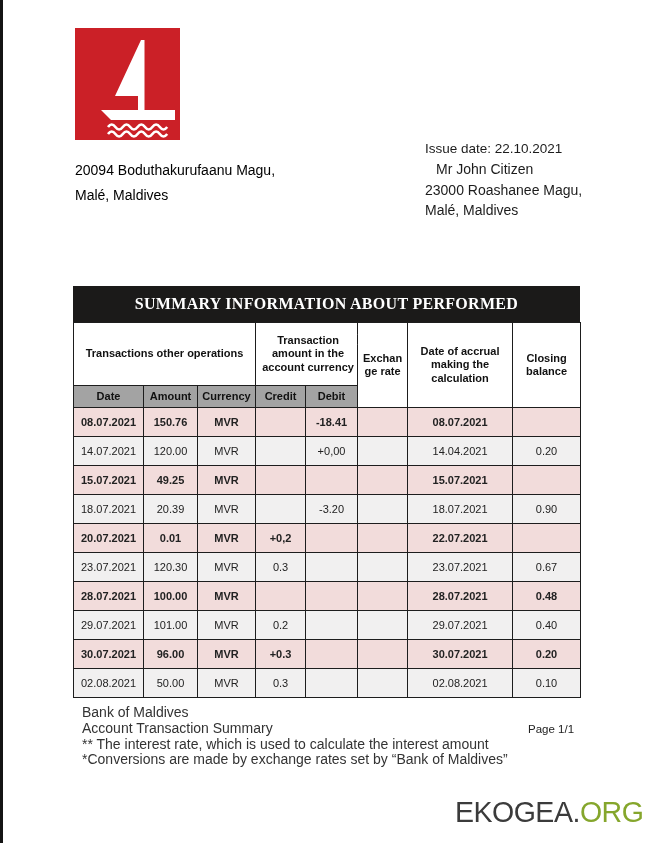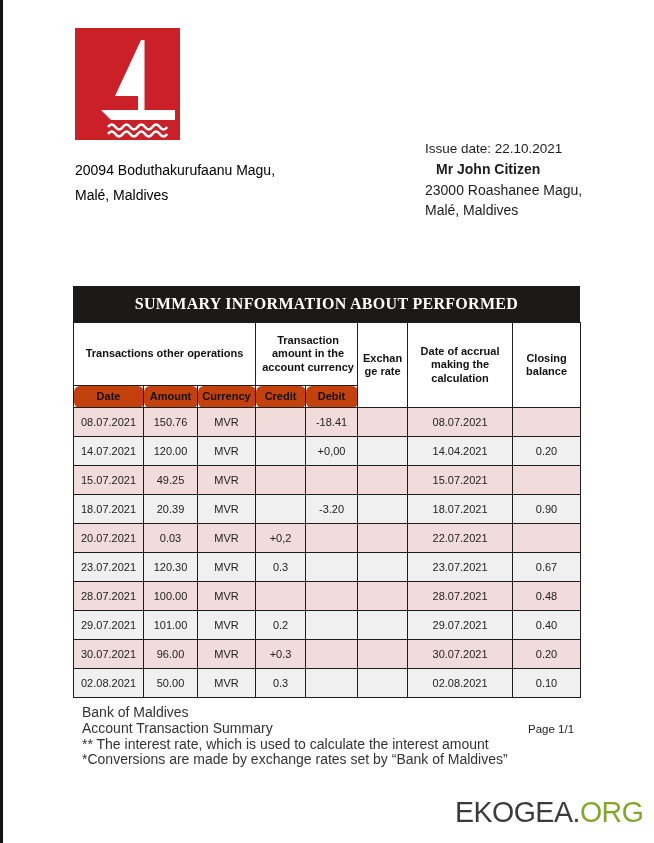--- a/index.html
+++ b/index.html
@@ -6,35 +6,35 @@
   body{
     width:654px;height:843px;background:#ffffff;position:relative;overflow:hidden;
     font-family:"Liberation Sans", sans-serif;color:#1f1f1f;
   }
   .scan-edge{position:absolute;left:0;top:0;width:3px;height:843px;background:#141414;}
   .logo{position:absolute;left:75px;top:28px;width:105px;height:112px;}
   .logo svg{display:block;width:105px;height:112px;}
   .issue-date{position:absolute;left:425px;top:141px;font-size:13.5px;color:#1c1c1c;}
   .sender{position:absolute;left:75px;top:158px;font-size:14px;line-height:25px;color:#000000;}
   .recipient{position:absolute;left:425px;top:159px;font-size:14px;line-height:20.5px;color:#1c1c1c;}
-  .bold{font-weight:bold;padding-left:11px;}
+  .bold{font-weight:normal;padding-left:11px;}
   .table-block{position:absolute;left:73px;top:286px;width:507px;}
   .title-bar{
     background:#1b1a19;color:#ffffff;height:36px;line-height:36px;text-align:center;
     font-family:"Liberation Serif", serif;font-weight:bold;font-size:16px;letter-spacing:.3px;
   }
   table{border-collapse:collapse;width:507px;table-layout:fixed;}
   th,td{border:1px solid #1d1d1d;overflow:hidden;}
   thead th{font-size:11px;font-weight:bold;color:#111;background:#ffffff;text-align:center;line-height:13.5px;padding:0 3px;}
   thead tr.group-row th{height:62px;}
   thead th.left{text-align:center;padding-left:6px;}
   thead th.pre{white-space:pre-line;}
-  thead tr.subhead th{height:21px;background:#c2410c;border-radius:6px;}
+  thead tr.subhead th{height:21px;background:#a3a3a3;}
   tbody td{height:28px;font-size:11px;text-align:center;color:#222;padding:0 2px;}
-  tbody tr.row-pink td{background:#f2dcdb;}
+  tbody tr.row-pink td{background:#f2dcdb;font-weight:bold;}
   tbody tr.row-light td{background:#f1f0f0;}
   .notes{position:absolute;left:82px;top:705px;font-size:14px;line-height:15.8px;color:#333;}
   .page-num{position:absolute;left:528px;top:723px;font-size:11.5px;color:#222;}
   .brand{
     position:absolute;right:11px;top:795px;font-size:30px;letter-spacing:-.5px;
     transform:scaleX(.95);transform-origin:right center;white-space:nowrap;
   }
   .brand-dark{color:#3b3b3b;}
   .brand-green{color:#85a62c;}
 </style>
@@ -133,21 +133,21 @@
             <td>20.39</td>
             <td>MVR</td>
             <td></td>
             <td>-3.20</td>
             <td></td>
             <td>18.07.2021</td>
             <td>0.90</td>
           </tr>
           <tr class="row-pink">
             <td>20.07.2021</td>
-            <td>0.03</td>
+            <td>0.01</td>
             <td>MVR</td>
             <td>+0,2</td>
             <td></td>
             <td></td>
             <td>22.07.2021</td>
             <td></td>
           </tr>
           <tr class="row-light">
             <td>23.07.2021</td>
             <td>120.30</td>

